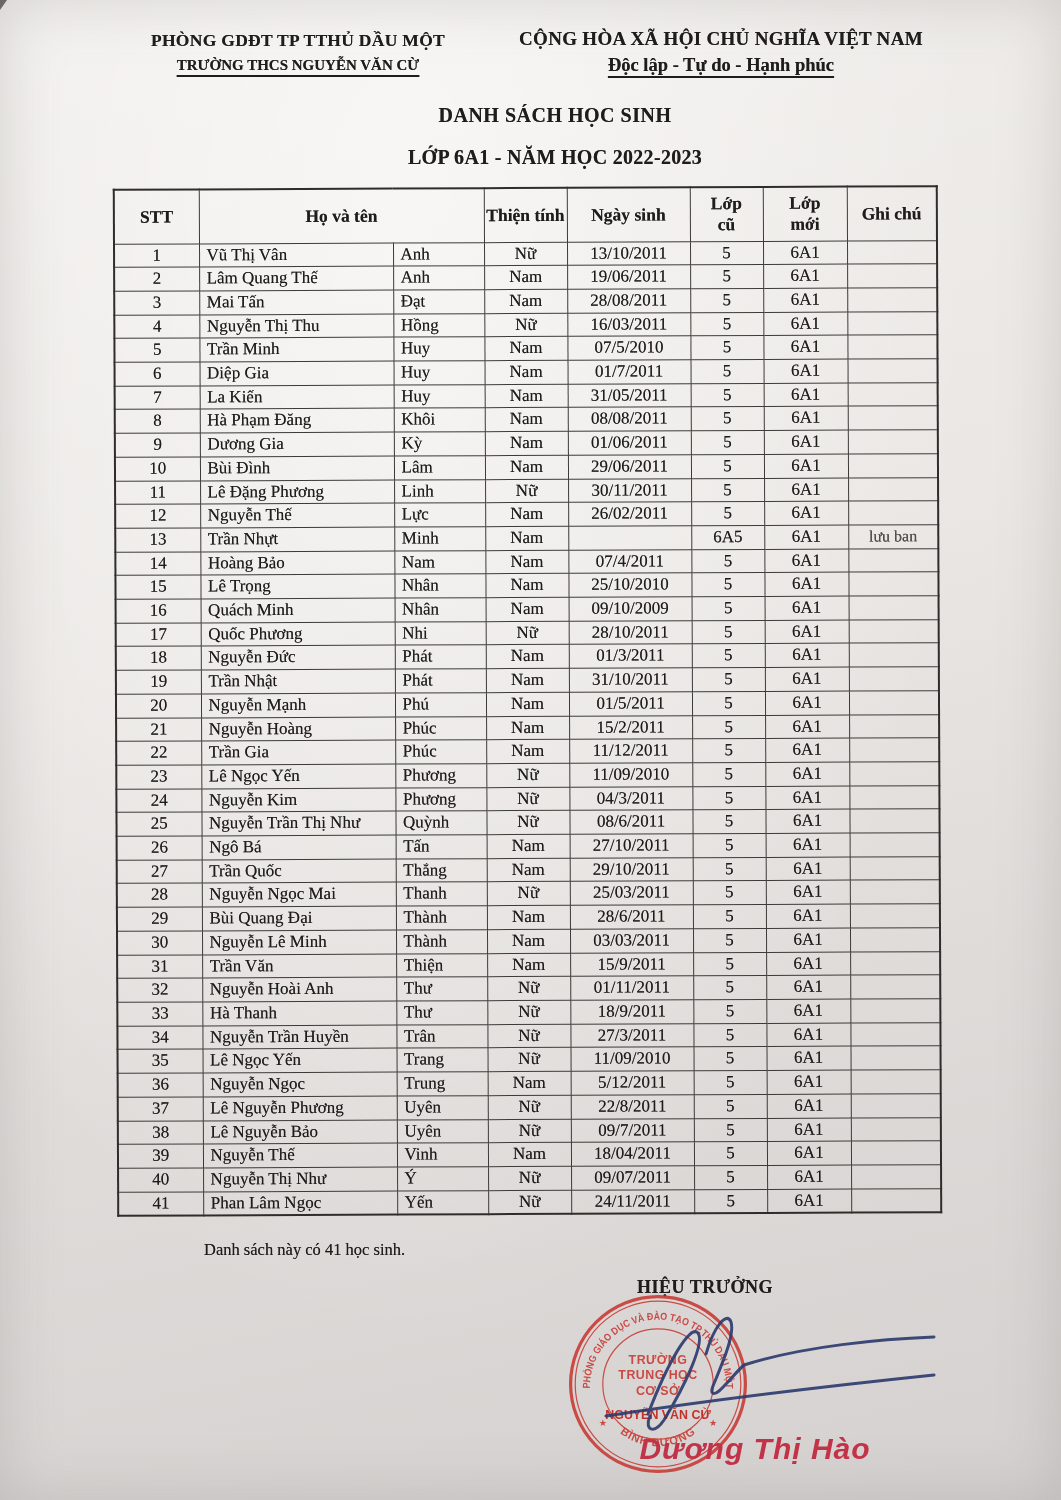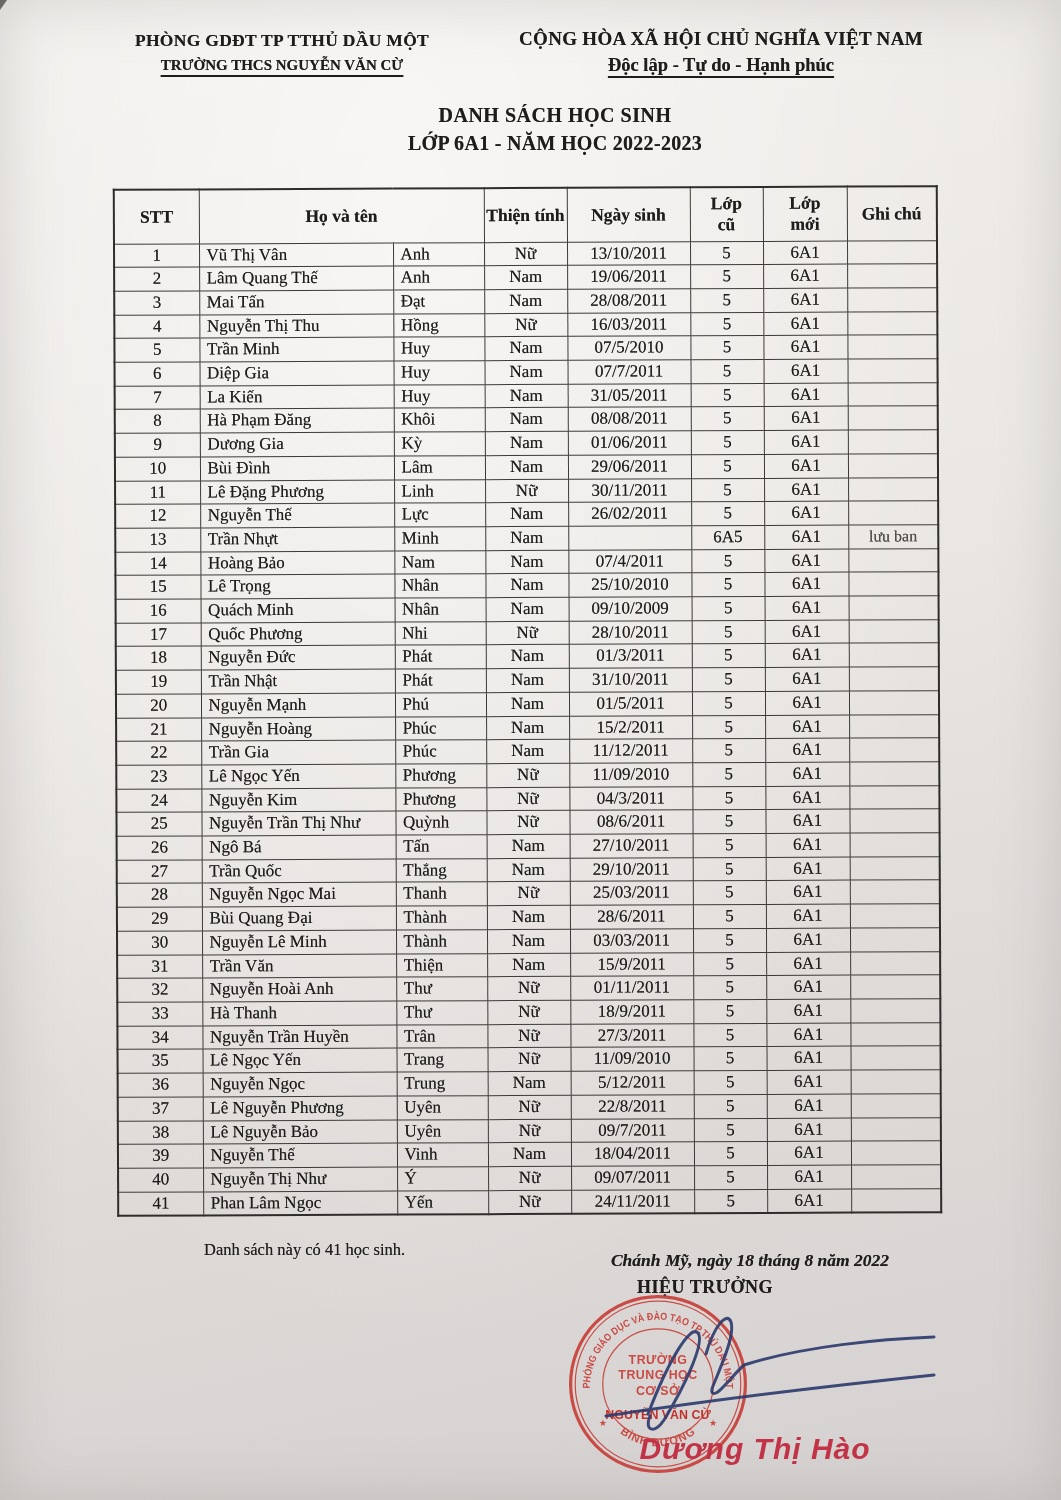--- a/index.html
+++ b/index.html
@@ -8,33 +8,33 @@
   .page{position:absolute;inset:0;overflow:hidden;
     background:
       radial-gradient(ellipse at 38% 15%, rgba(255,255,255,.55), rgba(255,255,255,0) 62%),
       linear-gradient(168deg,#f1efec 0%,#eae7e4 40%,#dfdbd9 68%,#d5d1d0 100%);
     box-shadow:inset 0 0 60px rgba(120,115,112,.25);
   }
   .corner-speck{position:absolute;left:0;top:0;width:0;height:0;
     border-left:7px solid rgba(45,42,40,.65);border-bottom:10px solid transparent;}
   .ink{text-shadow:0 0 .5px rgba(25,25,25,.65);}
 
-  .hdr-left{position:absolute;left:72px;top:30px;width:420px;text-align:center;}
+  .hdr-left{position:absolute;left:88px;top:30px;width:420px;text-align:center;}
   .hdr-left .l1{font-size:17.5px;font-weight:bold;letter-spacing:.3px;}
   .hdr-left .l2{font-size:15px;font-weight:bold;margin-top:6px;}
   .hdr-left .l2 span{text-decoration:underline;text-underline-offset:5px;text-decoration-thickness:1.5px;}
 
   .hdr-right{position:absolute;left:486px;top:28px;width:470px;text-align:center;}
   .hdr-right .l1{font-size:19px;font-weight:bold;letter-spacing:.3px;}
   .hdr-right .l2{font-size:18.5px;font-weight:bold;margin-top:5px;}
   .hdr-right .l2 span{text-decoration:underline;text-underline-offset:5px;text-decoration-thickness:1.5px;}
 
   .doc-title{position:absolute;left:255px;top:104px;width:600px;text-align:center;font-weight:bold;}
   .doc-title .t1{font-size:20px;letter-spacing:.5px;}
-  .doc-title .t2{font-size:20px;margin-top:5px;letter-spacing:.3px;}
+  .doc-title .t2{font-size:20px;margin-top:19px;letter-spacing:.3px;}
 
   table.roster{position:absolute;left:115px;top:187px;width:823px;border-collapse:collapse;
     table-layout:fixed;transform:rotate(-.25deg);transform-origin:50% 50%;}
   table.roster{border:2.5px solid #2f2d2b;}
   .roster th,.roster td{border:1.5px solid #3d3b39;}
   .roster thead th{font-size:17.5px;font-weight:bold;height:54px;line-height:1.2;text-align:center;vertical-align:middle;}
   .roster tbody td{font-size:17px;height:22.7px;line-height:22.7px;padding:0 5px;
     white-space:nowrap;overflow:hidden;vertical-align:middle;}
   .roster td.c{text-align:center;padding:0 2px;}
   .roster td.name{padding-left:7px;}
@@ -153,21 +153,21 @@
       <td class="c">5</td>
       <td class="c">6A1</td>
       <td class="c note-cell"></td>
     </tr>
 
     <tr>
       <td class="c">6</td>
       <td class="name">Diệp Gia</td>
       <td class="name">Huy</td>
       <td class="c">Nam</td>
-      <td class="c">07/7/2011</td>
+      <td class="c">01/7/2011</td>
       <td class="c">5</td>
       <td class="c">6A1</td>
       <td class="c note-cell"></td>
     </tr>
 
     <tr>
       <td class="c">7</td>
       <td class="name">La Kiến</td>
       <td class="name">Huy</td>
       <td class="c">Nam</td>
@@ -547,21 +547,20 @@
       <td class="c">Nữ</td>
       <td class="c">24/11/2011</td>
       <td class="c">5</td>
       <td class="c">6A1</td>
       <td class="c note-cell"></td>
     </tr>
   </tbody>
   </table>
 
   <div class="count-note ink">Danh sách này có 41 học sinh.</div>
-  <div class="date-line ink">Chánh Mỹ, ngày 18 tháng 8 năm 2022</div>
   <div class="signer-title ink">HIỆU TRƯỞNG</div>
 
   <svg class="stamp" viewBox="0 0 200 200">
     <defs>
       <path id="arcTop" d="M 26,104 A 74,74 0 1 1 174,104" fill="none"></path>
       <path id="arcBottom" d="M 38,126 A 67,67 0 0 0 162,126" fill="none"></path>
     </defs>
     <circle cx="100" cy="100" r="95" fill="none" stroke="#c8403a" stroke-width="3.5"></circle>
     <circle cx="100" cy="100" r="90" fill="none" stroke="#c8403a" stroke-width="1.3"></circle>
     <circle cx="100" cy="100" r="60" fill="none" stroke="#c8403a" stroke-width="1.3"></circle>

